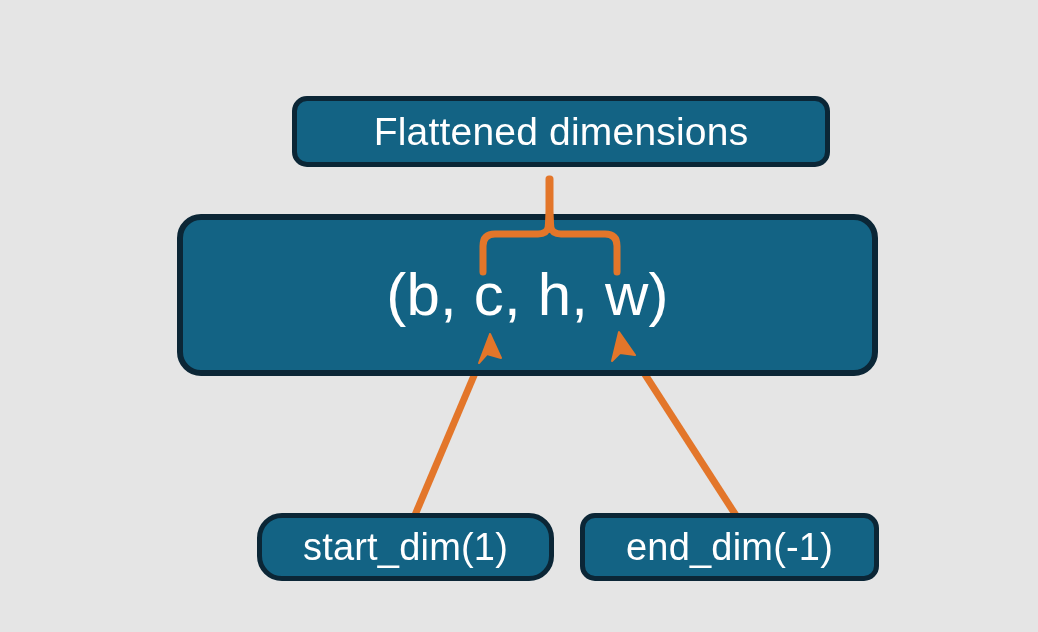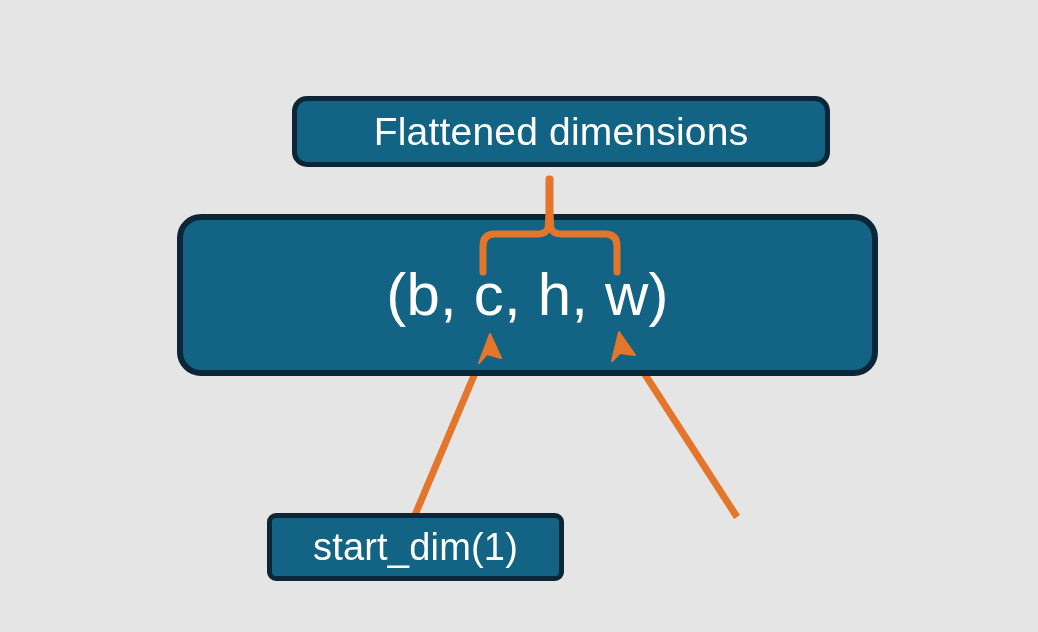--- a/index.html
+++ b/index.html
@@ -55,25 +55,25 @@
     left: 177px;
     top: 214px;
     width: 701px;
     height: 162px;
     border-radius: 24px;
     border-width: 6px;
   }
   #node-shape .label { font-size: 60px; }
 
   #node-start-dim {
-    left: 267px;
+    left: 257px;
     top: 513px;
     width: 297px;
     height: 68px;
-    border-radius: 9px;
+    border-radius: 25px;
   }
   #node-start-dim .label { font-size: 38px; }
 
   #node-end-dim {
     left: 580px;
     top: 513px;
     width: 299px;
     height: 68px;
     border-radius: 15px;
   }
@@ -122,20 +122,23 @@
   </div>
 
   <div class="node" id="node-shape">
     <span class="label">(b, c, h, w)</span>
   </div>
 
   <div class="node" id="node-start-dim">
     <span class="label">start_dim(1)</span>
   </div>
 
+  <div class="node" id="node-end-dim">
+    <span class="label">end_dim(-1)</span>
+  </div>
 
   <svg id="brace-over" viewBox="0 0 1038 632">
     <path d="M 483 272
              L 483 246
              Q 483 234 495 234
              L 538 234
              Q 547 234 549 226
              L 549 179
              L 550 179
              L 550 226

